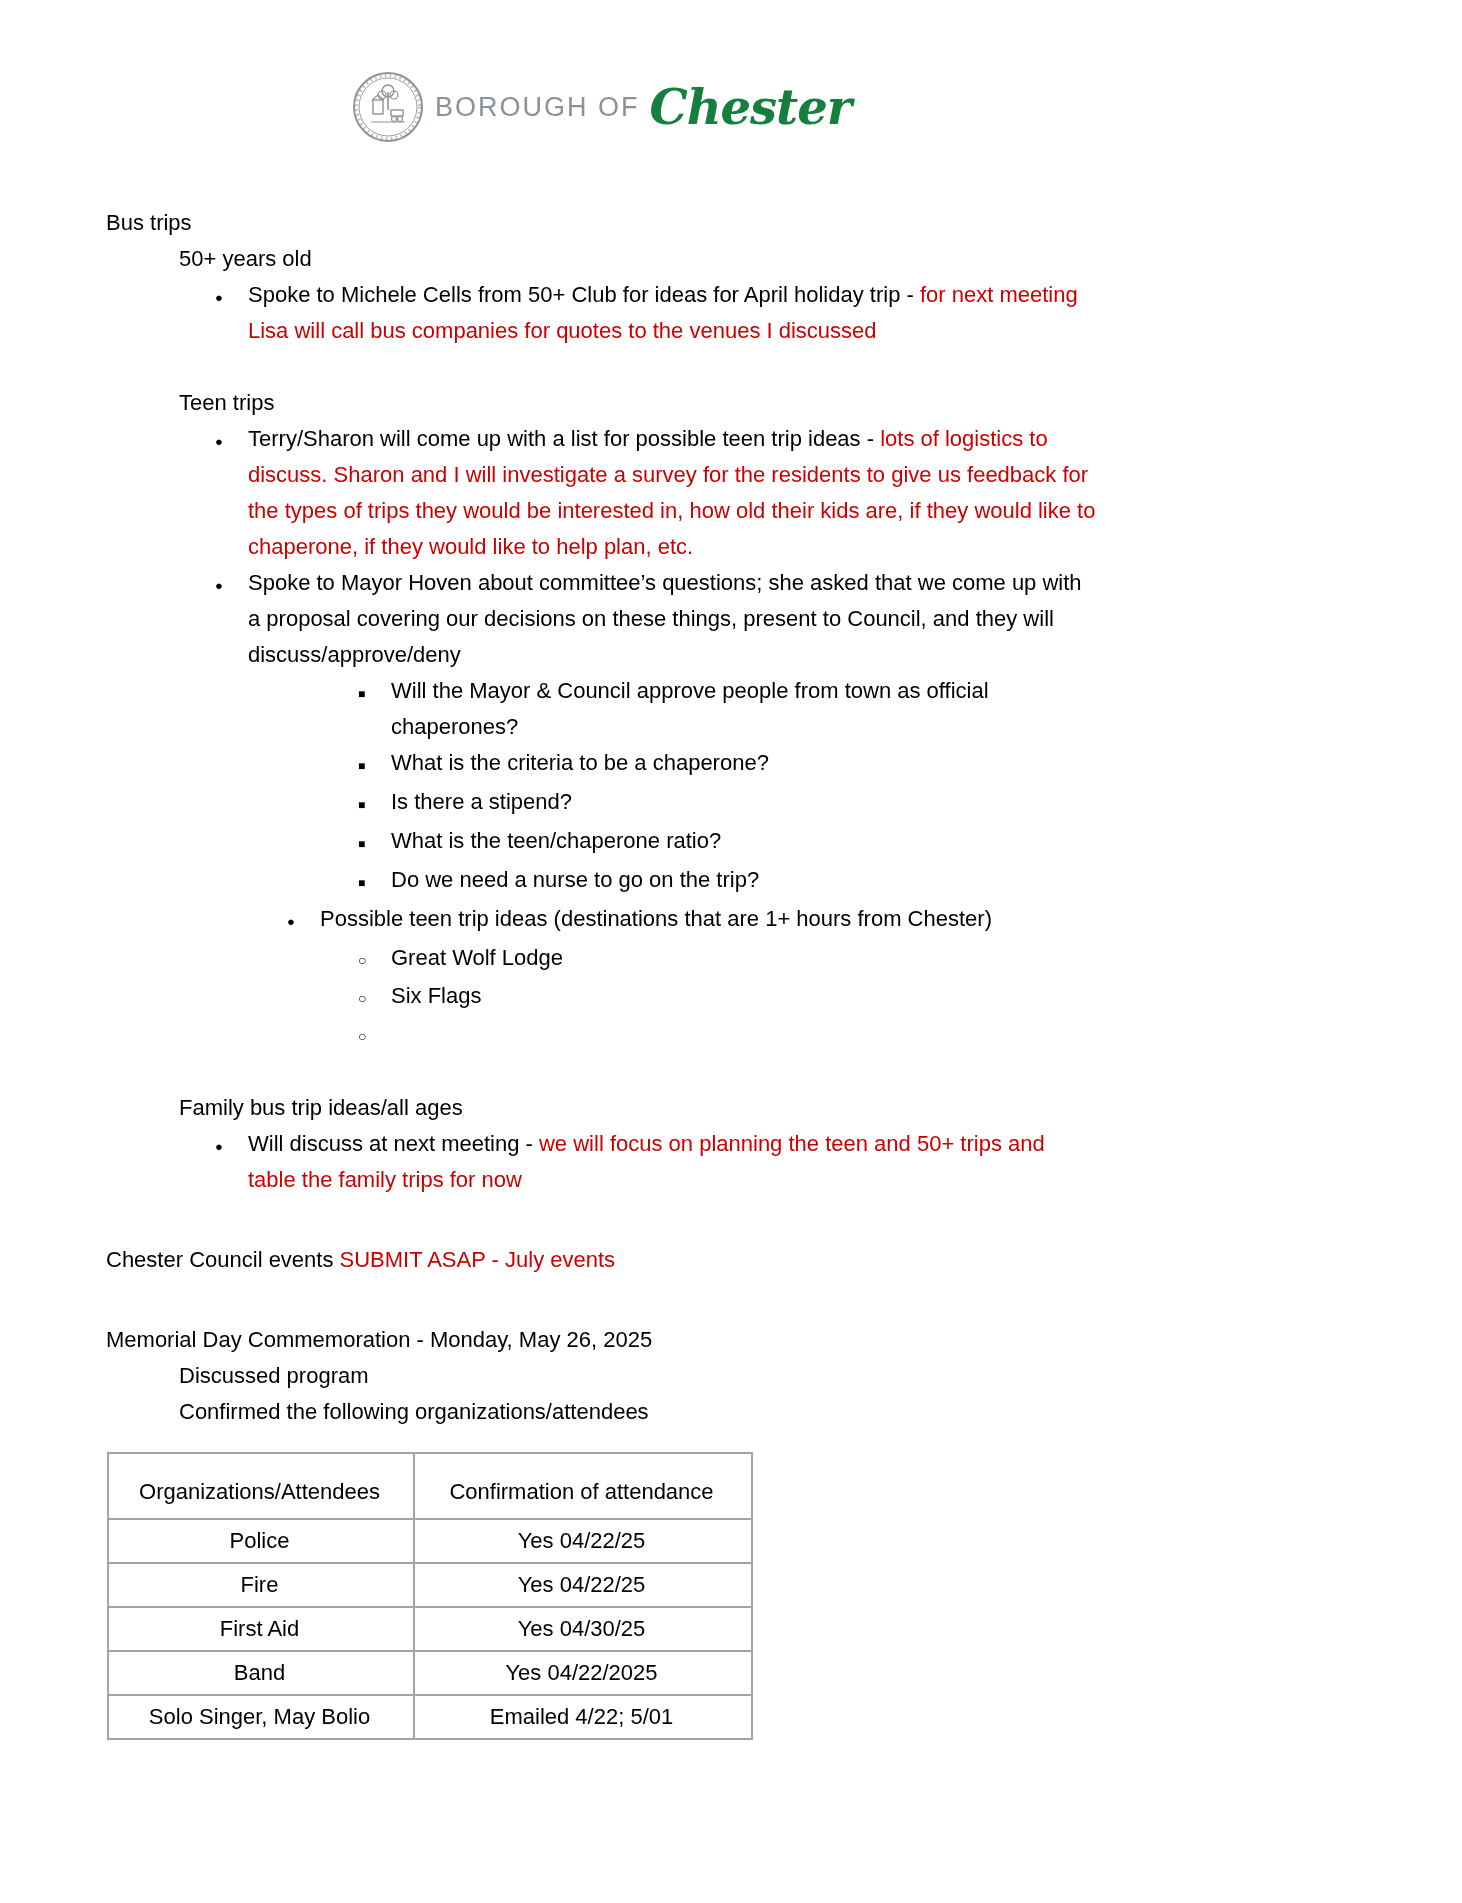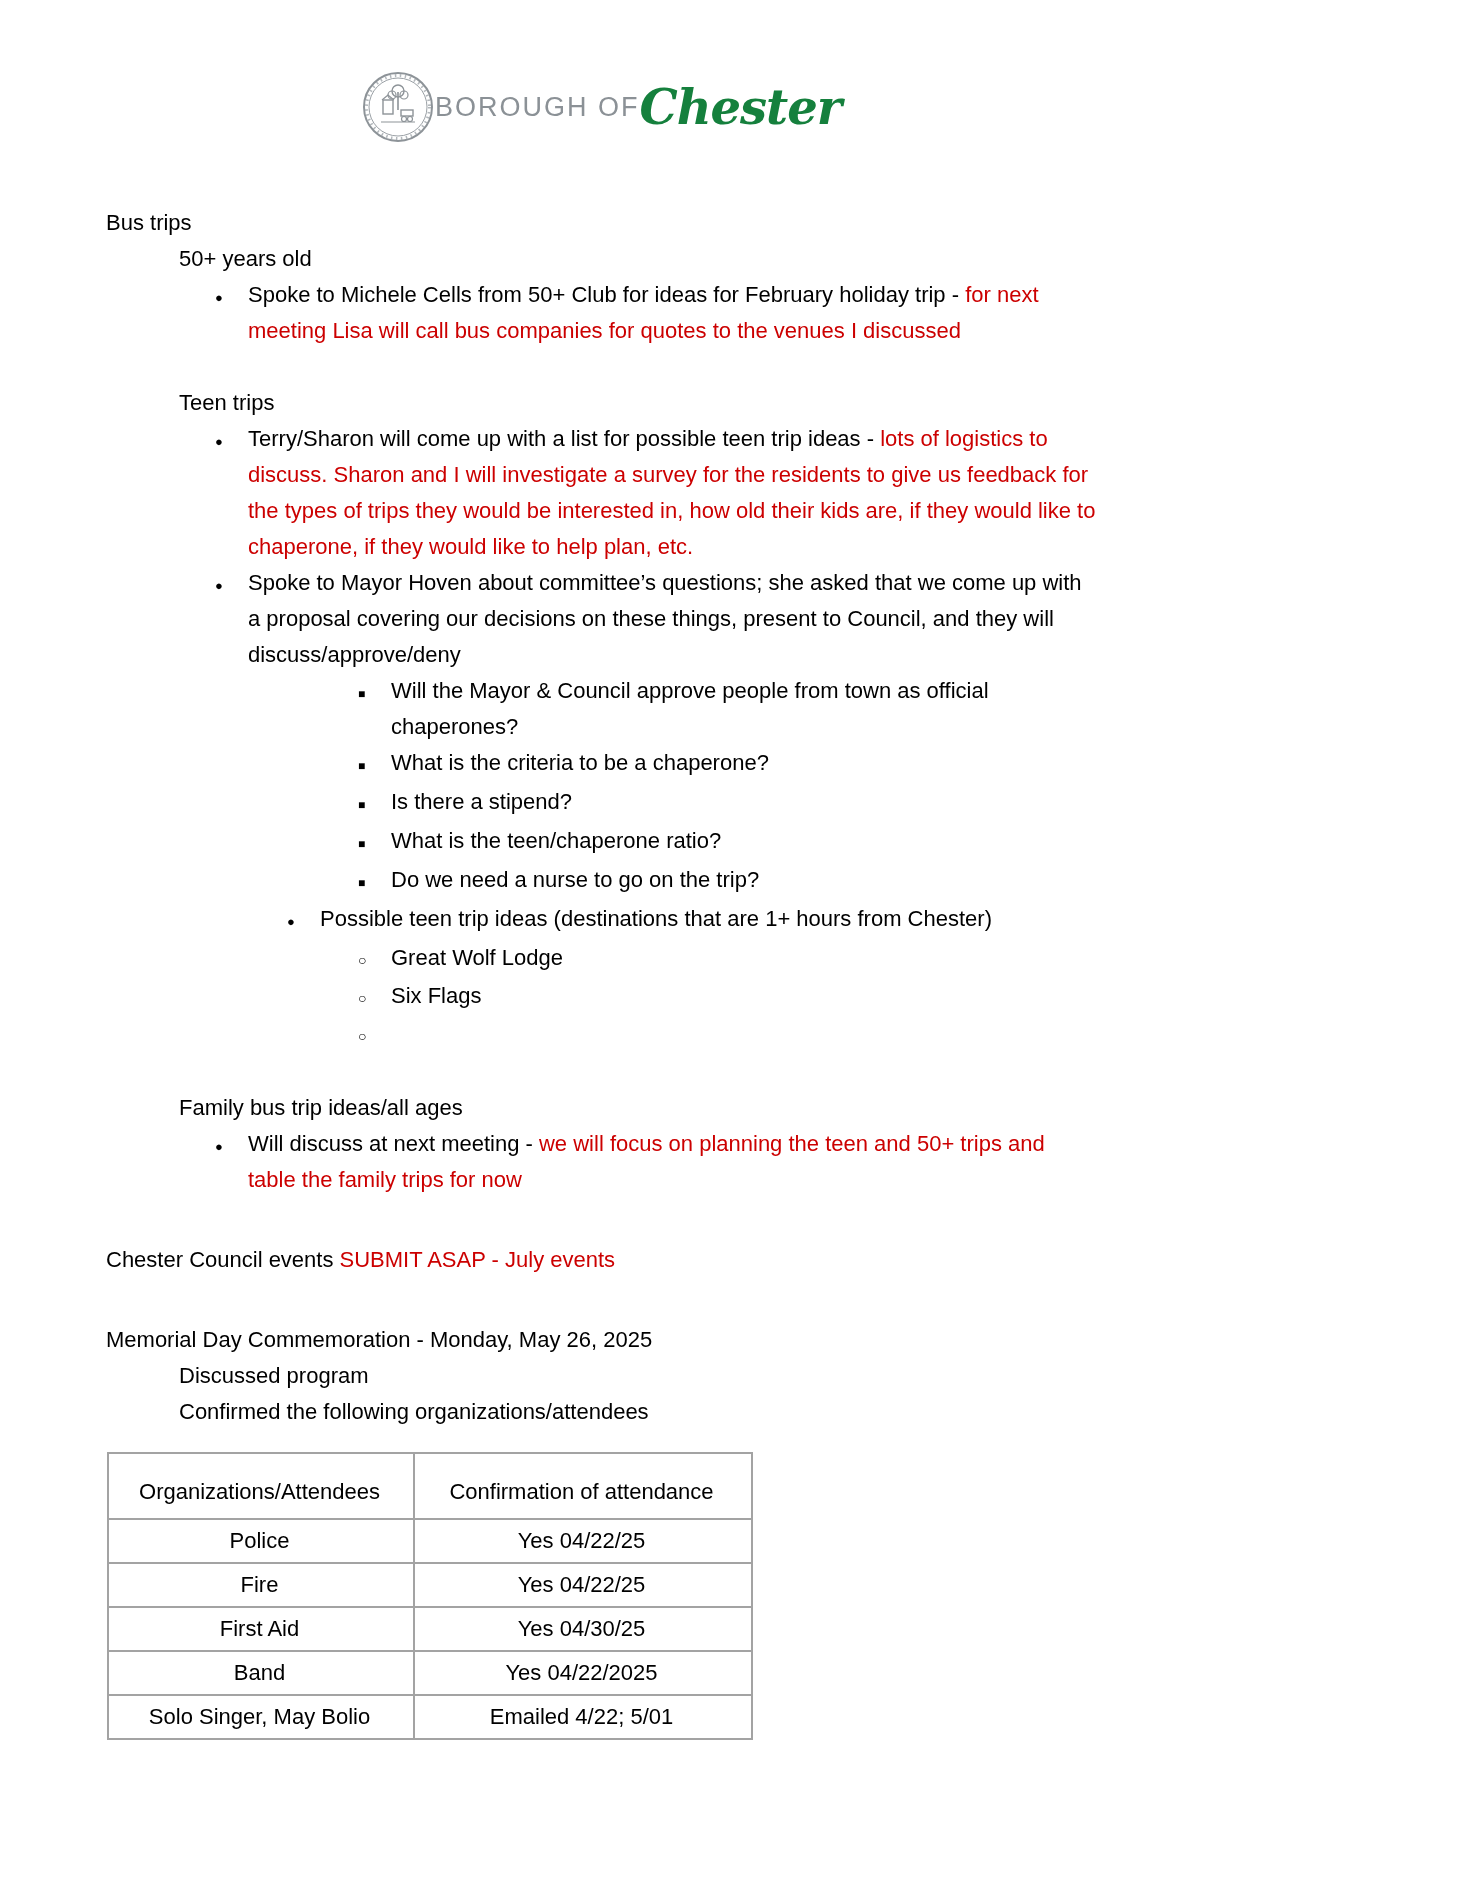--- a/index.html
+++ b/index.html
@@ -9,21 +9,21 @@
   }
   *{margin:0;padding:0;box-sizing:border-box;}
   html,body{background:#e8e8e8;}
   .page{
     width:1462px;height:1903px;background:#ffffff;margin:0 auto;
     font-family:"Liberation Sans","DejaVu Sans",sans-serif;
     font-size:22px;line-height:36px;color:#000;overflow:hidden;position:relative;
   }
   .content-col{margin-left:106px;width:990px;}
   
-  .logo{display:flex;justify-content:center;align-items:center;padding-top:68px;height:146px;}
+  .logo{display:flex;justify-content:center;align-items:center;padding-top:68px;height:146px;gap:10px;}
   .logo-prefix{
     font-size:27px;letter-spacing:2px;color:var(--logo-gray);
     font-weight:400;white-space:nowrap;line-height:1;
   }
   .logo-wordmark{
     font-family:"DejaVu Serif","Liberation Serif",serif;
     font-style:italic;font-weight:bold;font-size:48px;line-height:1;
     color:#15803d;white-space:nowrap;letter-spacing:-1px;
   }
   
@@ -84,21 +84,21 @@
     </div>
 
     <div class="content">
 
       <div class="h0">Bus trips</div>
 
       <div class="d1">50+ years old</div>
 
       <div class="li d2">
         <span class="marker disc"></span>
-        <span class="txt"><span>Spoke to Michele Cells from 50+ Club for ideas for February holiday trip - </span><span class="red">for next meeting Lisa will call bus companies for quotes to the venues I discussed</span></span>
+        <span class="txt"><span>Spoke to Michele Cells from 50+ Club for ideas for April holiday trip - </span><span class="red">for next meeting Lisa will call bus companies for quotes to the venues I discussed</span></span>
       </div>
 
       <div class="blank"></div>
 
       <div class="d1">Teen trips</div>
 
       <div class="li d2">
         <span class="marker disc"></span>
         <span class="txt"><span>Terry/Sharon will come up with a list for possible teen trip ideas - </span><span class="red">lots of logistics to discuss. Sharon and I will investigate a survey for the residents to give us feedback for the types of trips they would be interested in, how old their kids are, if they would like to chaperone, if they would like to help plan, etc.</span></span>
       </div>

